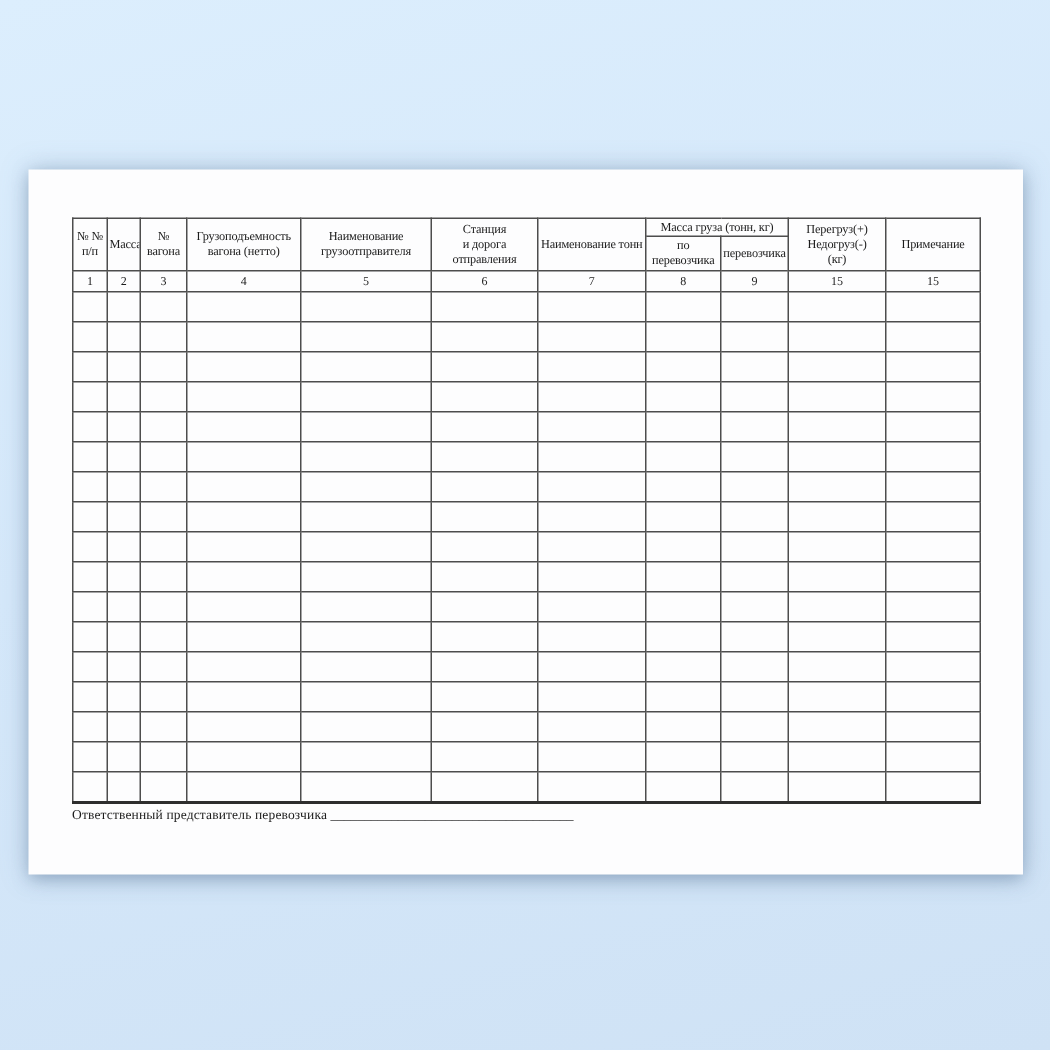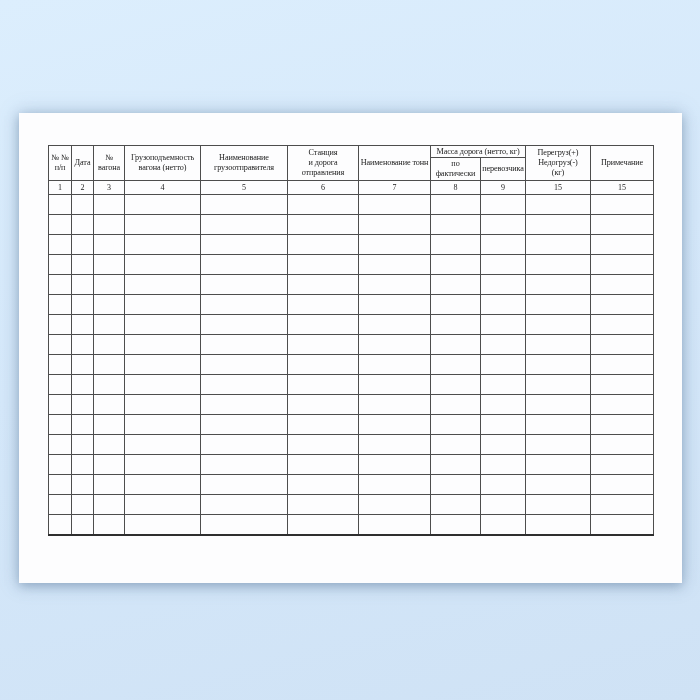--- a/index.html
+++ b/index.html
@@ -73,40 +73,40 @@
       <col style="width:72px">
         <col style="width:50px">
         <col style="width:45px">
       <col style="width:65px">
         <col style="width:63px">
     </colgroup>
     <thead>
         <tr class="header-top">
           <th rowspan="2">№ №
 п/п</th>
-          <th rowspan="2">Дата</th>
+          <th rowspan="2">Масса</th>
           <th rowspan="2">№
 вагона</th>
           <th rowspan="2">Грузоподъемность
 вагона (нетто)</th>
           <th rowspan="2">Наименование
 грузоотправителя</th>
           <th rowspan="2">Станция
 и дорога
 отправления</th>
           <th rowspan="2">Наименование тонн</th>
-          <th colspan="2">Масса дорога (нетто, кг)</th>
+          <th colspan="2">Масса груза (тонн, кг)</th>
           <th rowspan="2">Перегруз(+)
 Недогруз(-)
 (кг)</th>
           <th rowspan="2">Примечание</th>
         </tr>
         <tr class="header-sub">
           <th>по
-фактически</th>
+перевозчика</th>
           <th>перевозчика</th>
         </tr>
         <tr class="numbering">
           <td>1</td>
           <td>2</td>
           <td>3</td>
           <td>4</td>
           <td>5</td>
           <td>6</td>
           <td>7</td>
@@ -334,14 +334,18 @@
           <td>&nbsp;</td>
           <td>&nbsp;</td>
           <td>&nbsp;</td>
           <td>&nbsp;</td>
           <td>&nbsp;</td>
           <td>&nbsp;</td>
         </tr>
       </tbody>
   </table>
 
+  <div class="footer-line">
+    <span>Ответственный представитель перевозчика</span>
+    <span class="blank">____________________________________</span>
+  </div>
 
 </div>
 
 </body></html>

